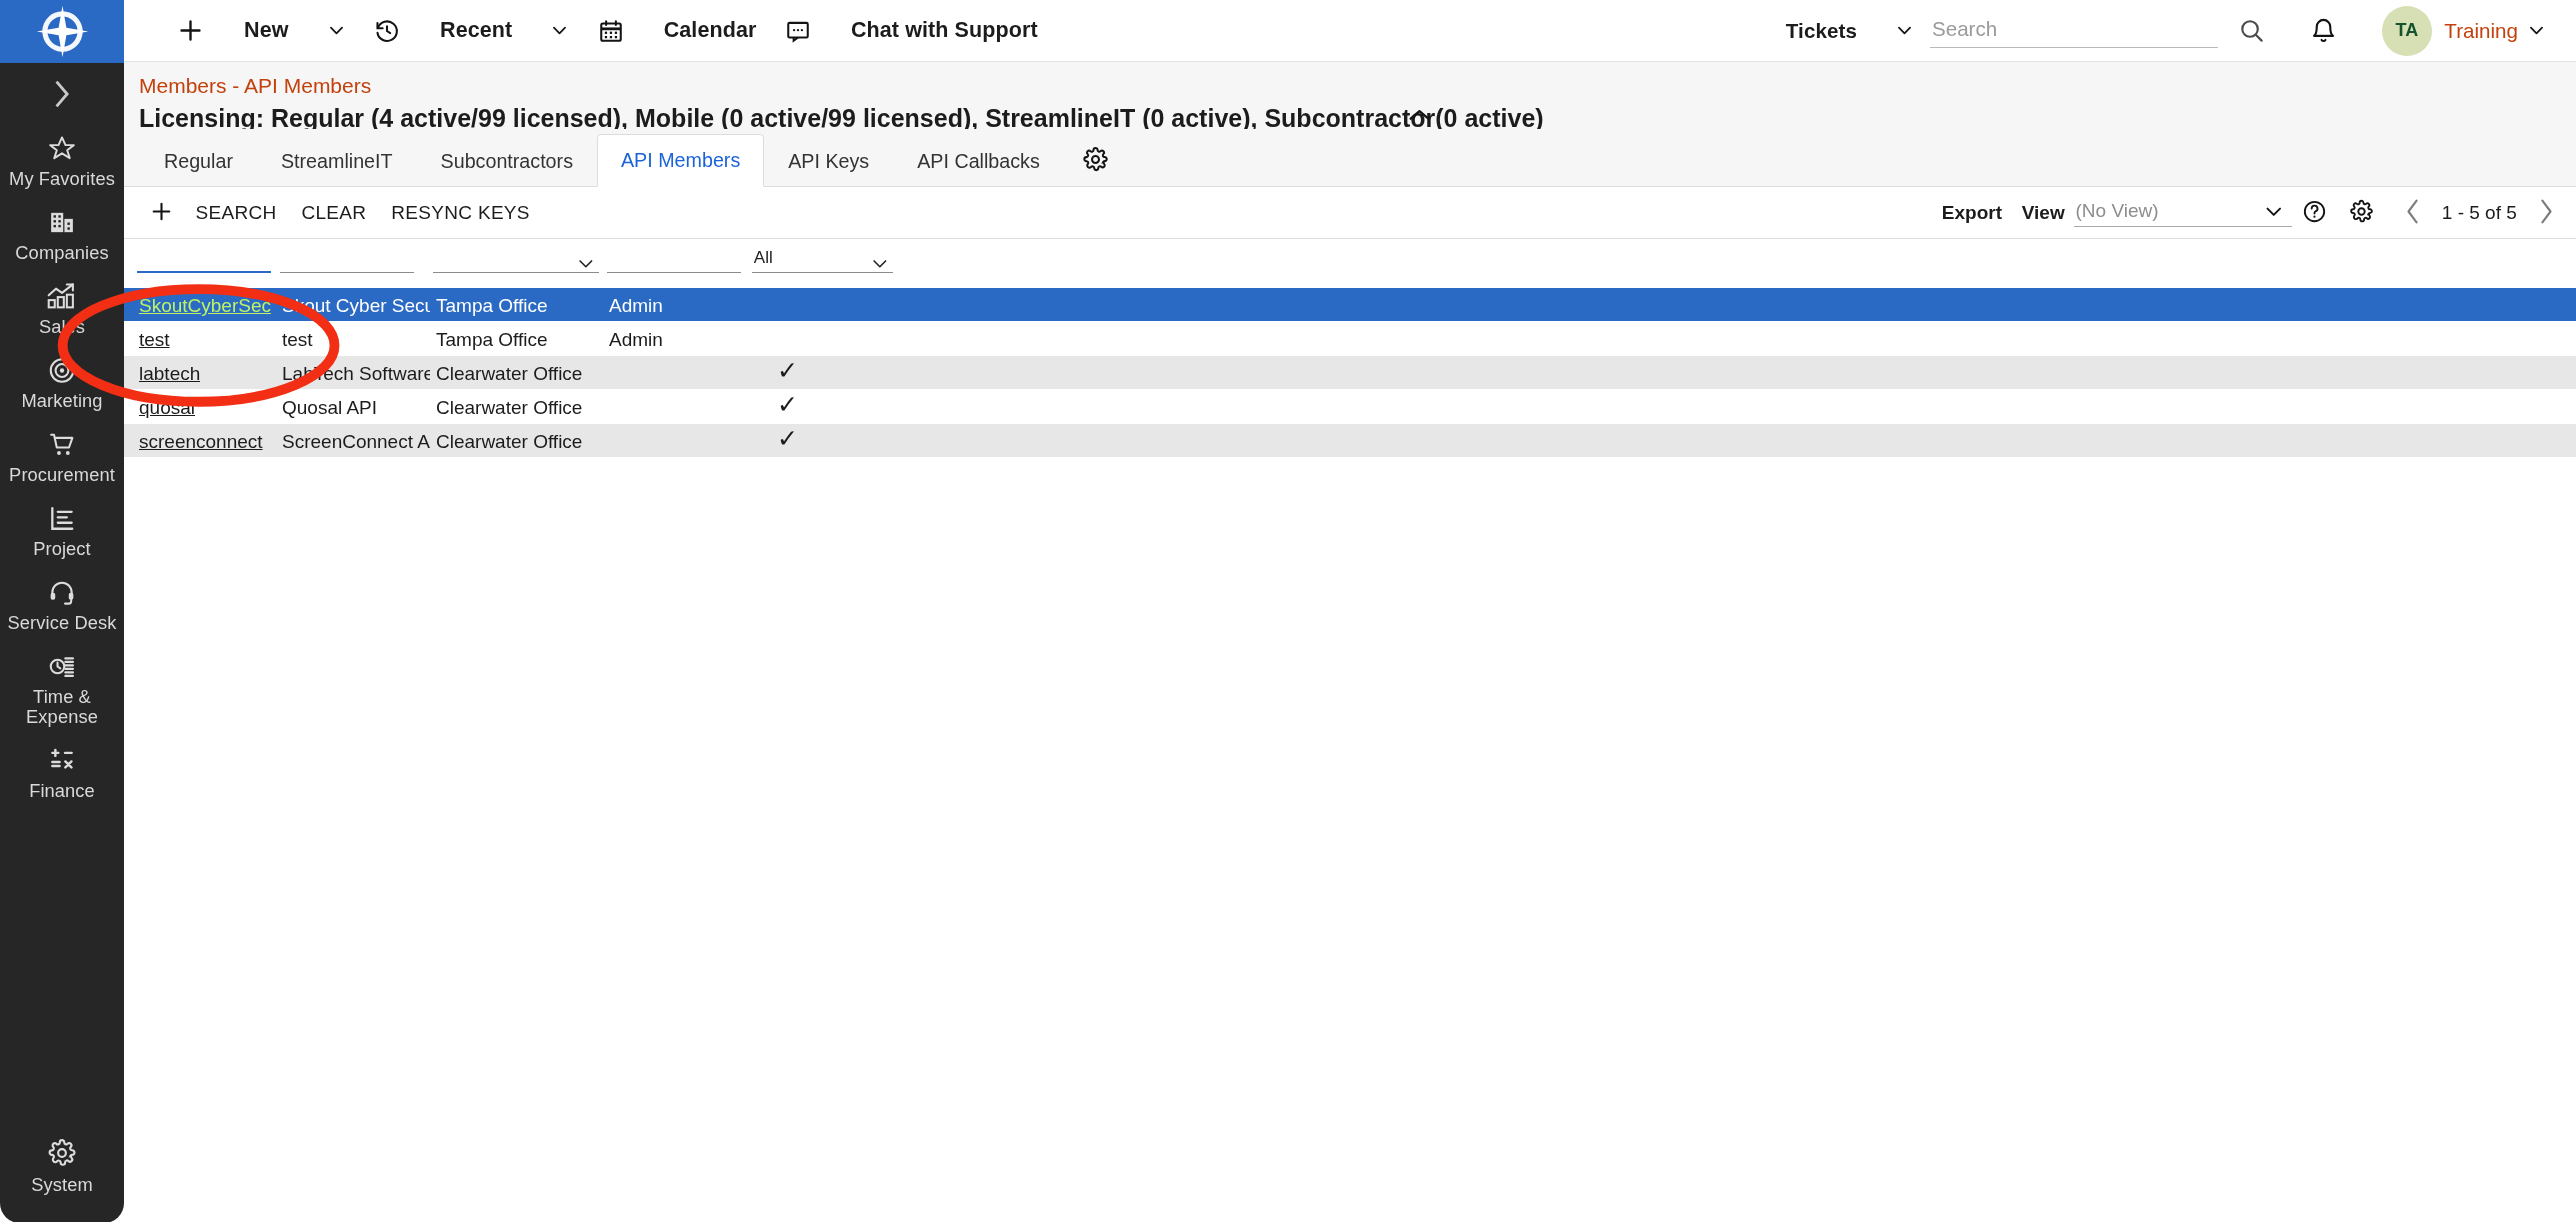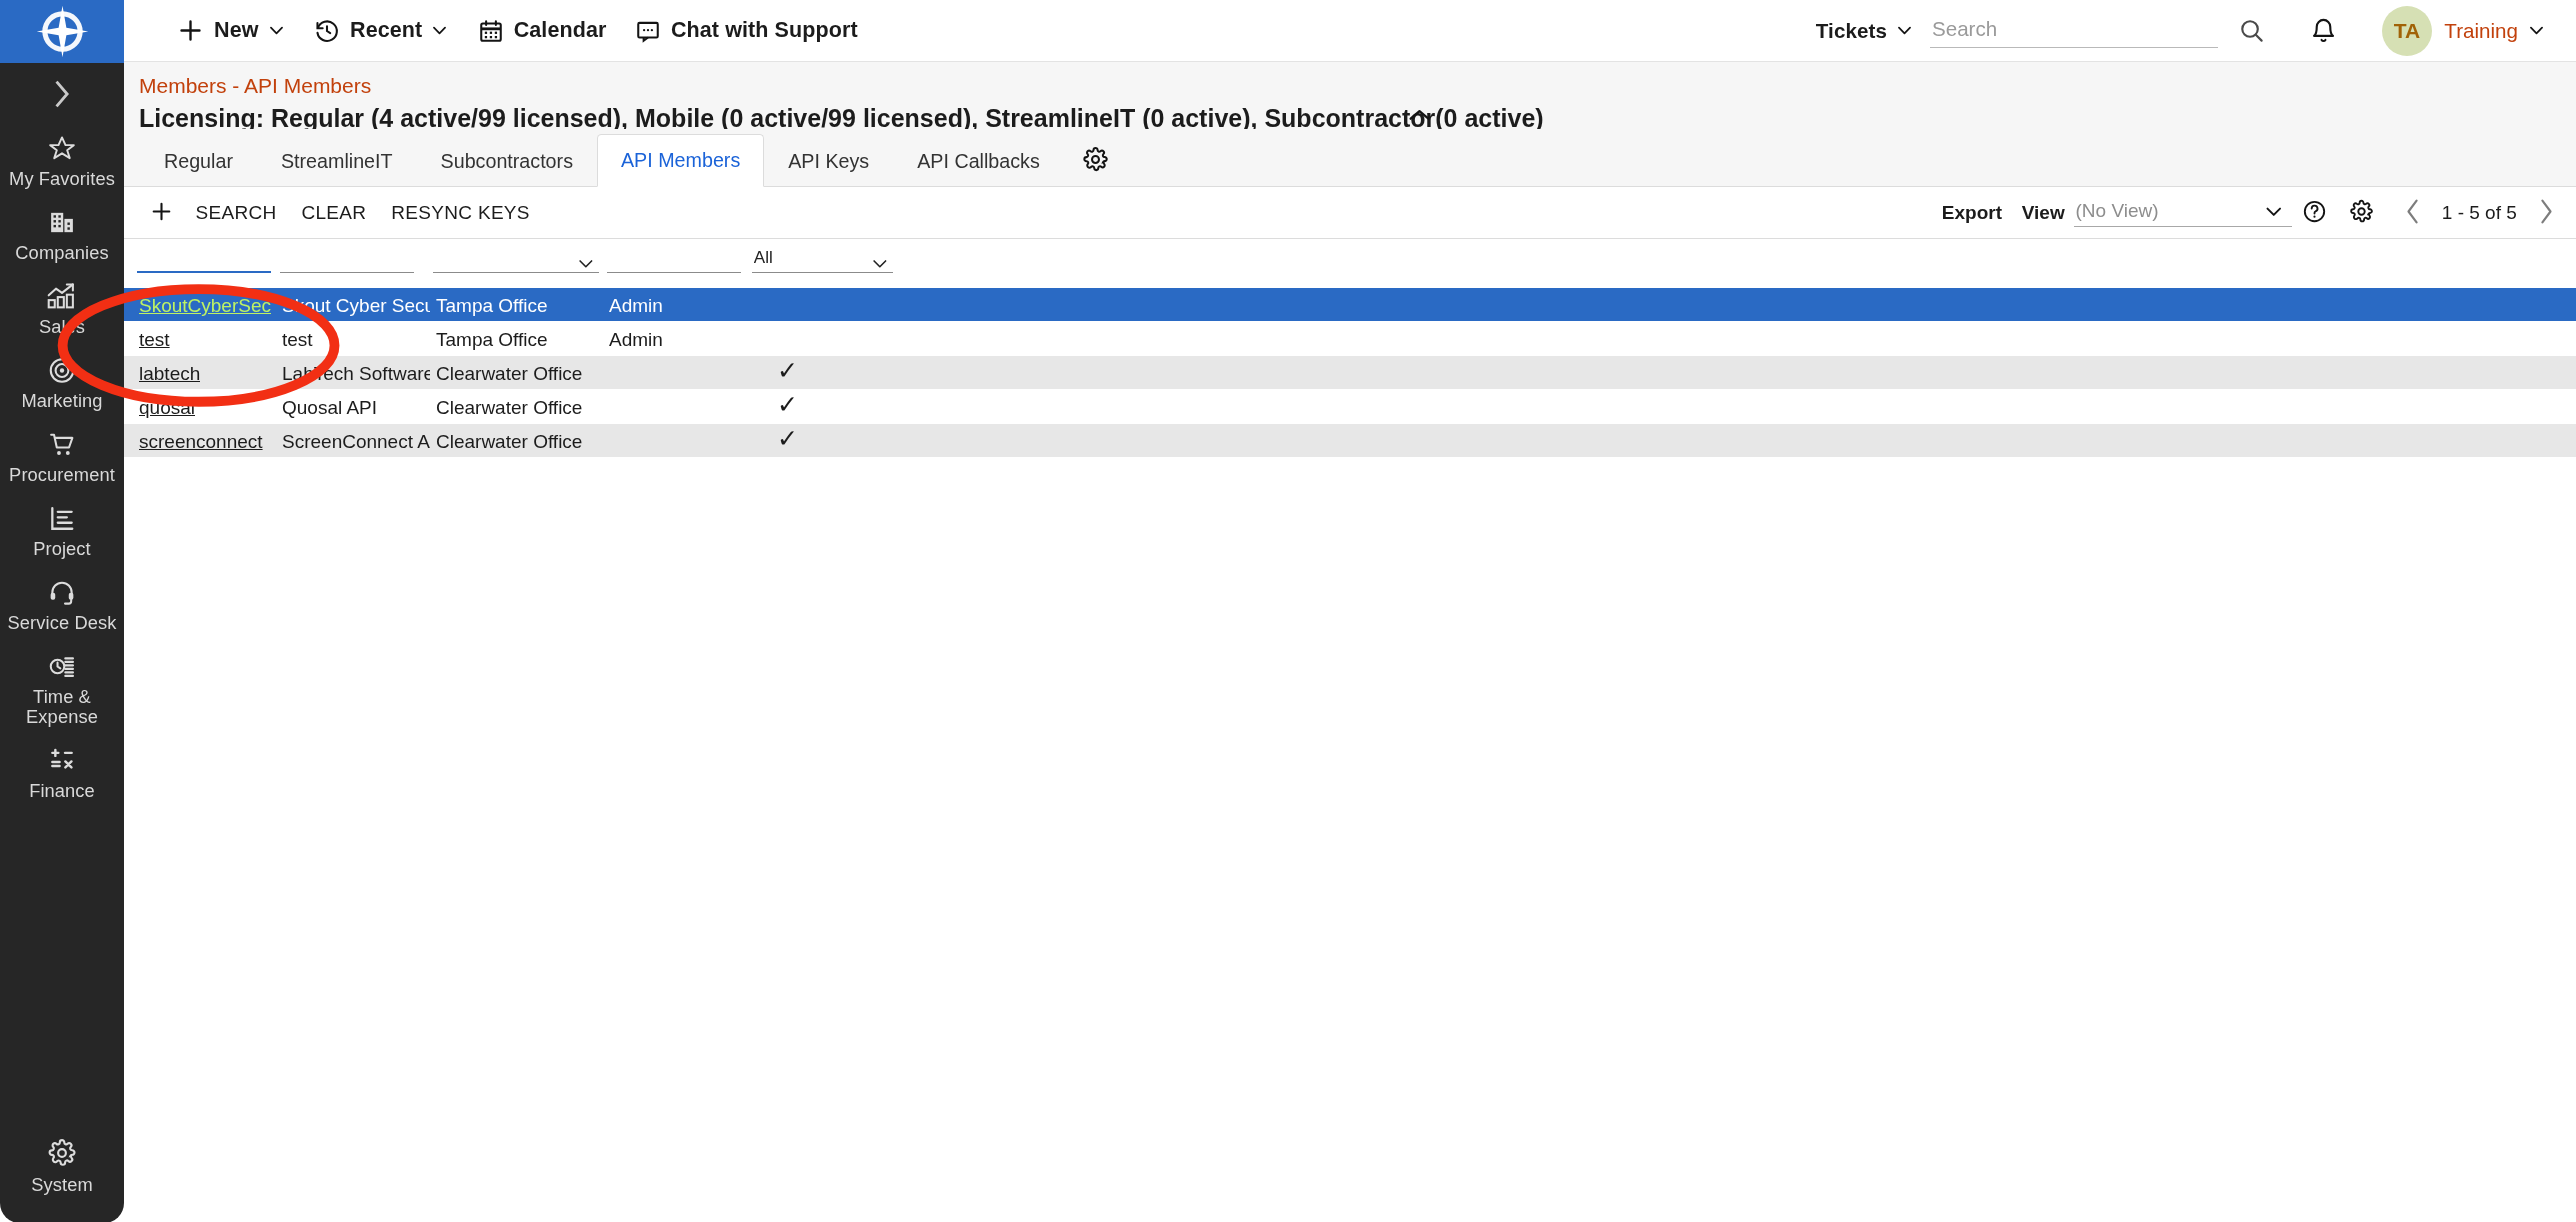--- a/index.html
+++ b/index.html
@@ -63,20 +63,21 @@
     background: #ffffff;
     border-bottom: 0.9px solid #e3e3e3;
     display: flex; align-items: center;
   }
   .tb-item {
     display: flex; align-items: center;
     height: 62px;
     padding: 0 14.3px;
     cursor: pointer;
     color: #1c1c1c;
+    gap: 30px;
   }
   .tb-item .tb-ico { display:flex; align-items:center; margin-right: 9.8px; }
   .tb-item .tb-ico svg { display:block; }
   .tb-text { font-size: 21.5px; font-weight: 700; letter-spacing: 0.1px; }
   .tb-caret { margin-left: 8px; display:flex; align-items:center; }
   #tb-new { margin-left: 39px; }
   #tb-spacer { flex: 1 1 auto; }
 
   #tb-tickets { padding-right: 3.6px; }
   #tb-tickets .tb-text { font-weight: 700; font-size: 20.6px; }
@@ -97,21 +98,21 @@
     background: transparent;
   }
   #search-input::placeholder { color: #9a9a9a; }
   #search-go { margin-left: 19.7px; cursor: pointer; display:flex; }
   #bell-btn { margin-left: 45px; cursor:pointer; display:flex; }
   #avatar {
     margin-left: 45px;
     width: 50px; height: 50px; border-radius: 50%;
     background: #d6e0b4;
     display:flex; align-items:center; justify-content:center;
-    font-size: 21px; font-weight: 700; color: #a16207;
+    font-size: 18px; font-weight: 700; color: #14532d;
     cursor: pointer;
   }
   #user-name {
     margin-left: 12.5px; font-size: 20.6px; color: #c2410c; cursor:pointer;
     font-weight: 400;
   }
   #user-caret { margin-left: 9px; margin-right: 30px; display:flex; cursor:pointer; }
 
   
   #header-band {

